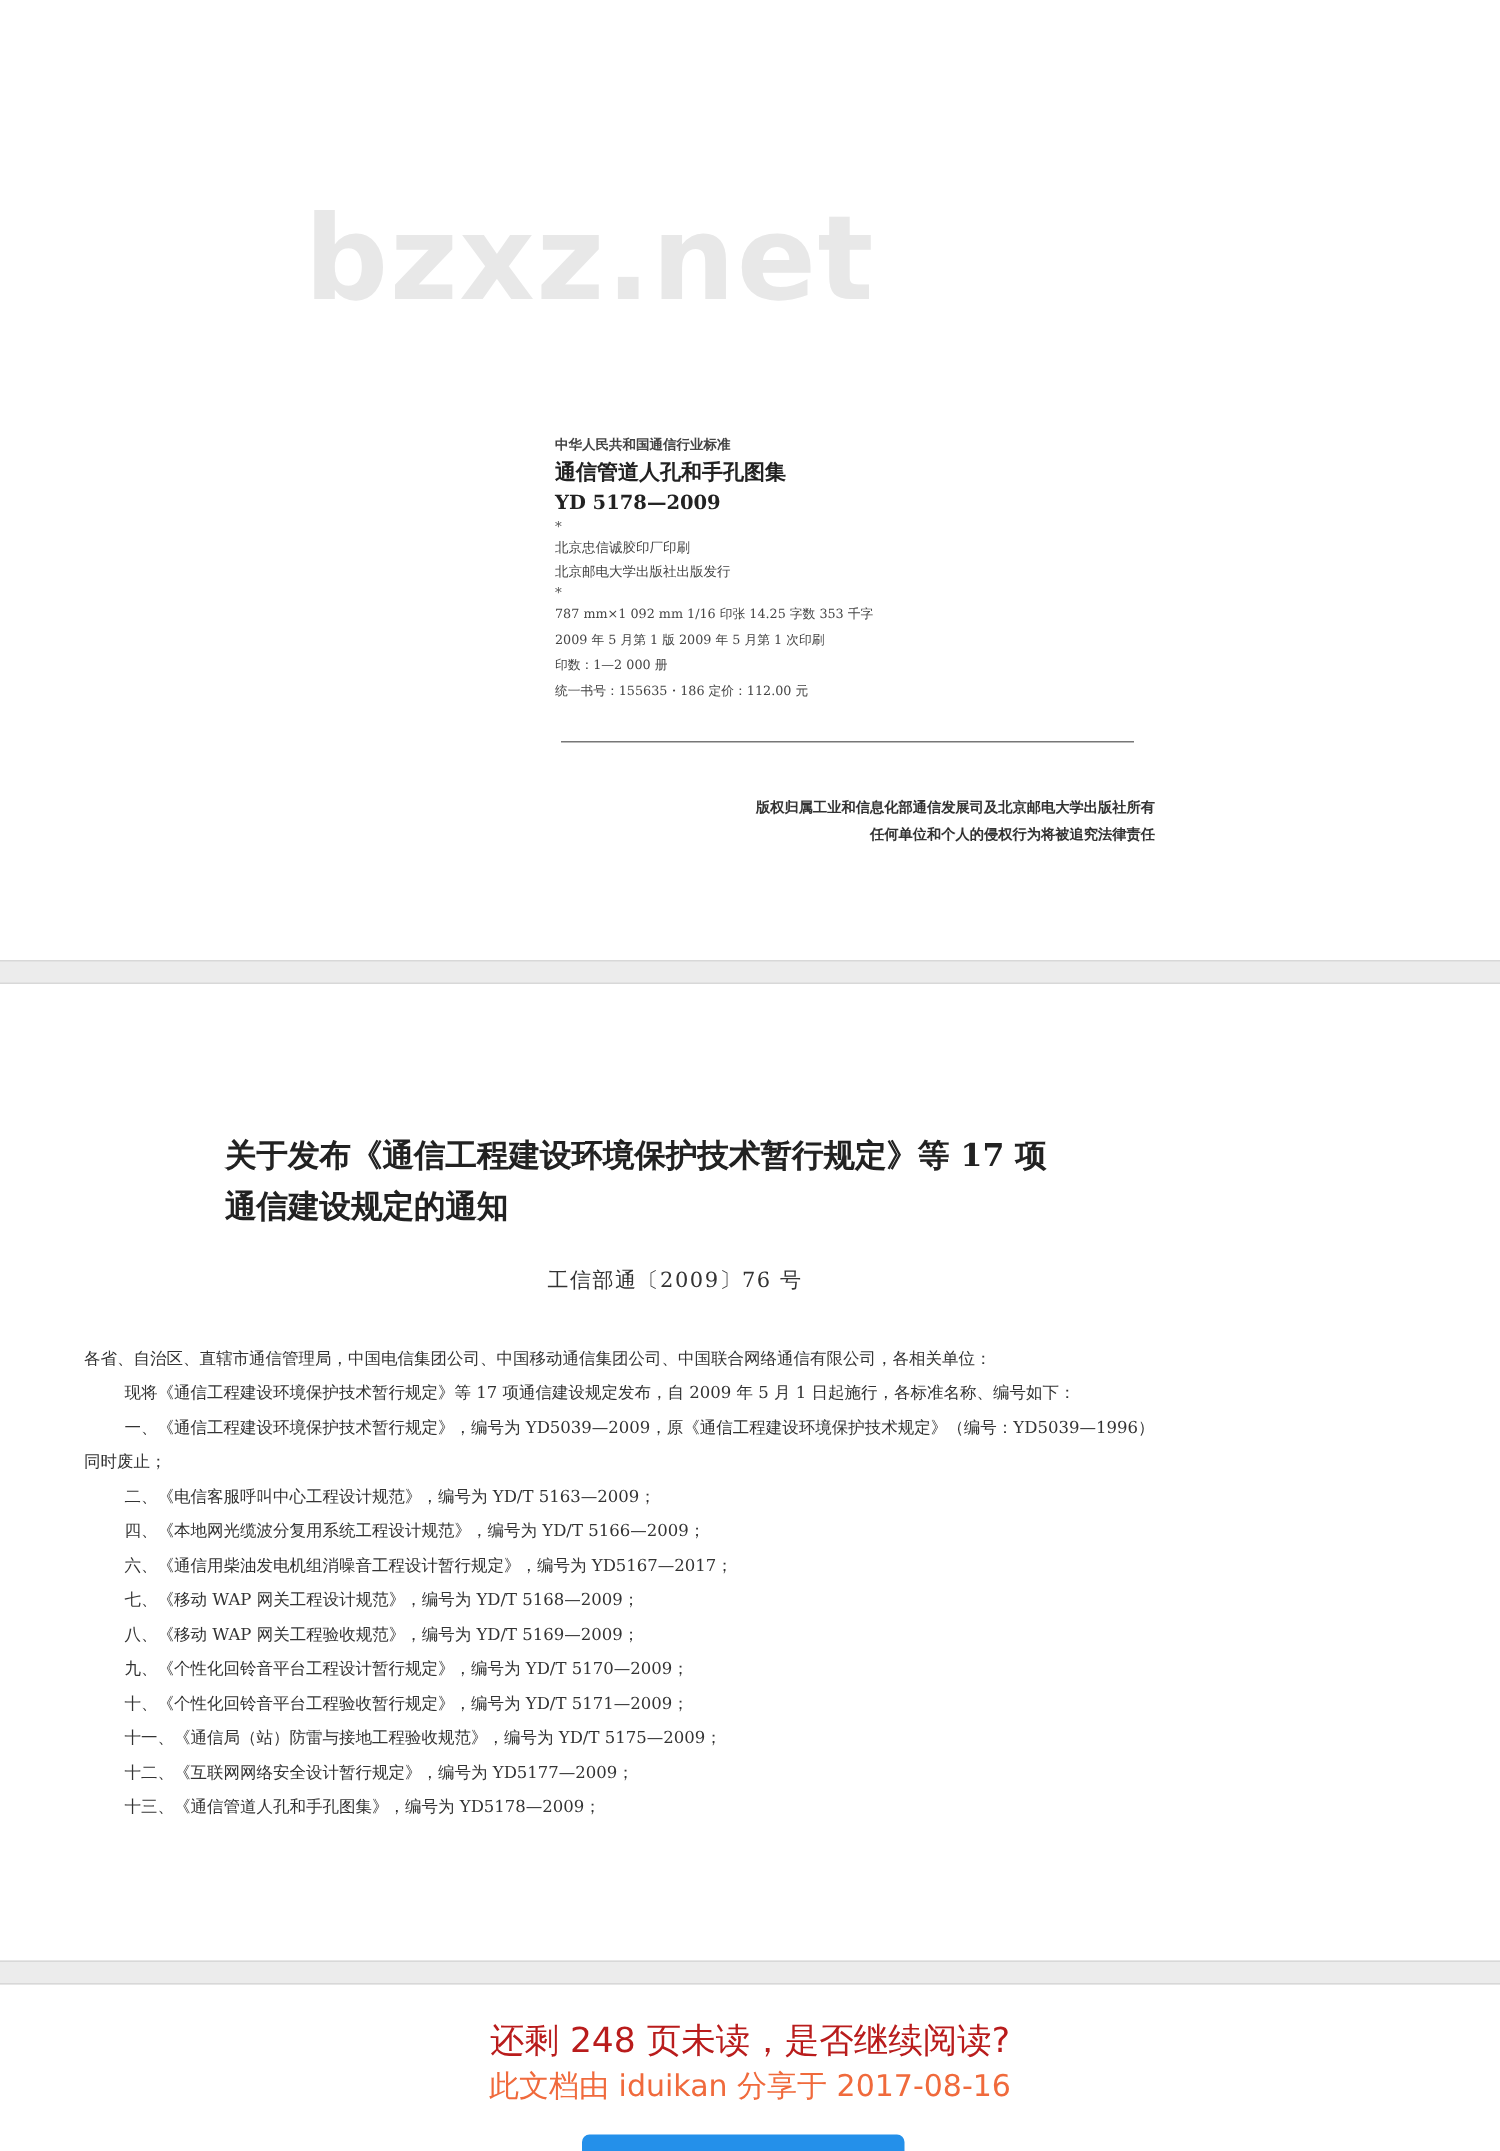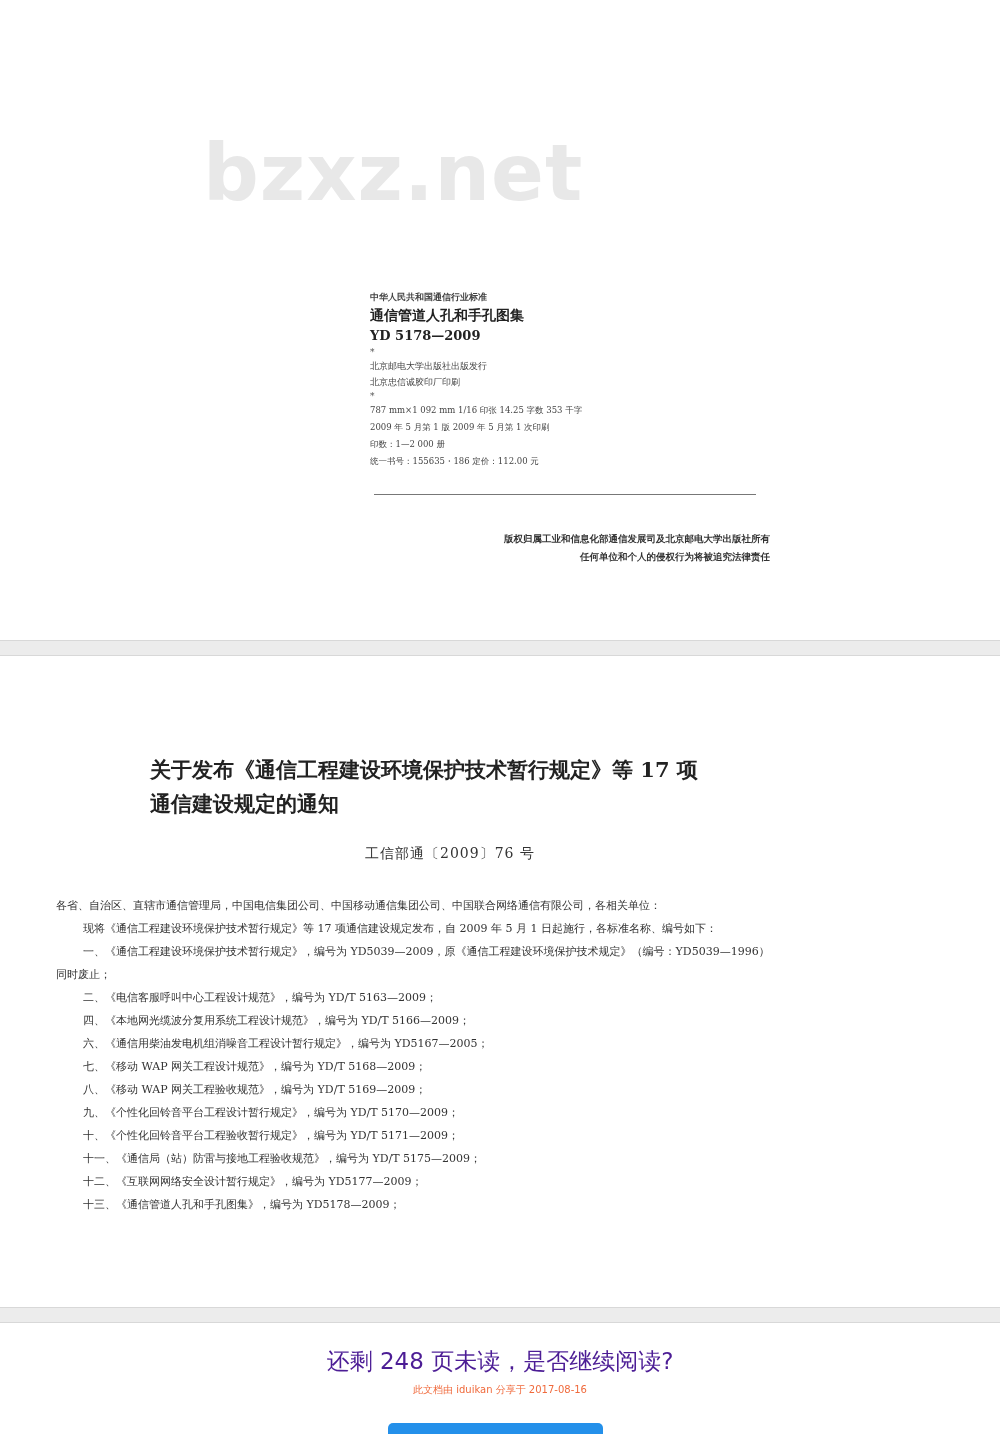--- a/index.html
+++ b/index.html
@@ -46,40 +46,40 @@
   }
   .notice-no {
     position: absolute; left: 150px; width: 600px; top: 188px;
     text-align: center; font-size: 14px; color: #333; letter-spacing: 1px;
   }
   .body-text { position: absolute; left: 56px; top: 237px; width: 820px; font-size: 11px; color: #333; }
   .body-text .ln { height: 23px; line-height: 23px; white-space: nowrap; }
   .indent { padding-left: 27px; }
 
   .prompt { position: absolute; top: 1324px; left: 0; width: 1000px; text-align: center; font-family: "DejaVu Sans", sans-serif; }
-  .prompt-title { font-size: 23px; color: #4c1d95; line-height: 34px; margin-top: 20px; }
-  .prompt-sub { font-size: 10px; color: #f06a3c; line-height: 20px; margin-top: 2px; }
+  .prompt-title { font-size: 23px; color: #b91c1c; line-height: 34px; margin-top: 20px; }
+  .prompt-sub { font-size: 20px; color: #f06a3c; line-height: 20px; margin-top: 2px; }
   .continue-btn {
     position: absolute; top: 1423px; left: 388px; width: 215px; height: 30px;
     background: #2490ea; border-radius: 5px; border: none; cursor: pointer;
   }
 </style>
 </head>
 <body>
 
 <div class="page" id="page1">
   <div class="watermark">bzxz.net</div>
 
   <div class="colophon">
     <div class="c-line c-small">中华人民共和国通信行业标准</div>
     <div class="c-line c-title">通信管道人孔和手孔图集</div>
     <div class="c-line c-code">YD 5178—2009</div>
     <div class="c-line c-dot">*</div>
+    <div class="c-line c-small" style="font-weight:normal;line-height:16px">北京忠信诚胶印厂印刷</div>
     <div class="c-line c-small" style="font-weight:normal;line-height:16px">北京邮电大学出版社出版发行</div>
-    <div class="c-line c-small" style="font-weight:normal;line-height:16px">北京忠信诚胶印厂印刷</div>
     <div class="c-line c-dot">*</div>
     <div class="c-line c-meta">787 mm×1 092 mm   1/16   印张 14.25   字数 353 千字</div>
     <div class="c-line c-meta">2009 年 5 月第 1 版   2009 年 5 月第 1 次印刷</div>
     <div class="c-line c-meta">印数：1—2 000 册</div>
     <div class="c-line c-meta">统一书号：155635・186   定价：112.00 元</div>
   </div>
   <div class="c-rule"></div>
   <div class="c-rights">
     <div>版权归属工业和信息化部通信发展司及北京邮电大学出版社所有</div>
     <div>任何单位和个人的侵权行为将被追究法律责任</div>
@@ -95,21 +95,21 @@
   </div>
   <div class="notice-no">工信部通〔2009〕76 号</div>
 
   <div class="body-text">
     <div class="ln">各省、自治区、直辖市通信管理局，中国电信集团公司、中国移动通信集团公司、中国联合网络通信有限公司，各相关单位：</div>
     <div class="ln indent">现将《通信工程建设环境保护技术暂行规定》等 17 项通信建设规定发布，自 2009 年 5 月 1 日起施行，各标准名称、编号如下：</div>
     <div class="ln indent">一、《通信工程建设环境保护技术暂行规定》，编号为 YD5039—2009，原《通信工程建设环境保护技术规定》（编号：YD5039—1996）</div>
     <div class="ln">同时废止；</div>
     <div class="ln indent">二、《电信客服呼叫中心工程设计规范》，编号为 YD/T 5163—2009；</div>
     <div class="ln indent">四、《本地网光缆波分复用系统工程设计规范》，编号为 YD/T 5166—2009；</div>
-    <div class="ln indent">六、《通信用柴油发电机组消噪音工程设计暂行规定》，编号为 YD5167—2005；</div>
+    <div class="ln indent">六、《通信用柴油发电机组消噪音工程设计暂行规定》，编号为 YD5167—2017；</div>
     <div class="ln indent">七、《移动 WAP 网关工程设计规范》，编号为 YD/T 5168—2009；</div>
     <div class="ln indent">八、《移动 WAP 网关工程验收规范》，编号为 YD/T 5169—2009；</div>
     <div class="ln indent">九、《个性化回铃音平台工程设计暂行规定》，编号为 YD/T 5170—2009；</div>
     <div class="ln indent">十、《个性化回铃音平台工程验收暂行规定》，编号为 YD/T 5171—2009；</div>
     <div class="ln indent">十一、《通信局（站）防雷与接地工程验收规范》，编号为 YD/T 5175—2009；</div>
     <div class="ln indent">十二、《互联网网络安全设计暂行规定》，编号为 YD5177—2009；</div>
     <div class="ln indent">十三、《通信管道人孔和手孔图集》，编号为 YD5178—2009；</div>
   </div>
 </div>
 

